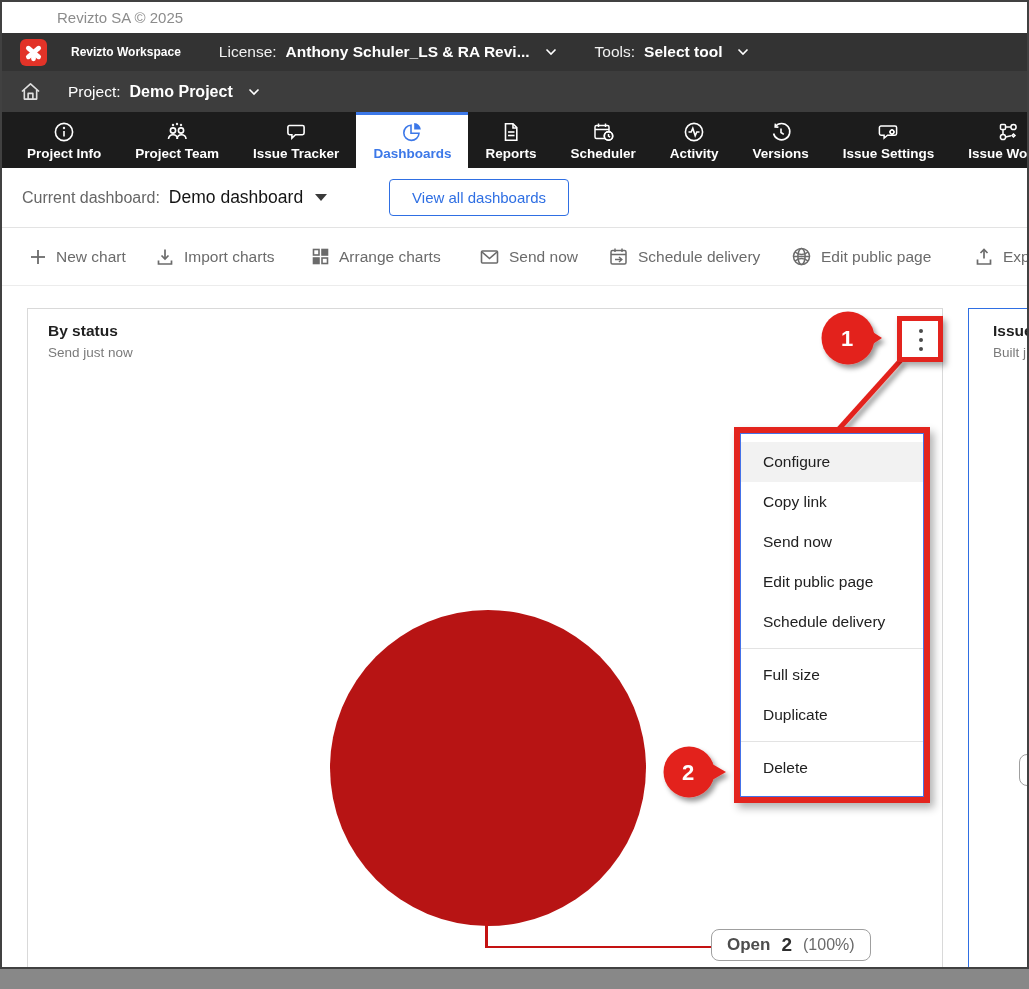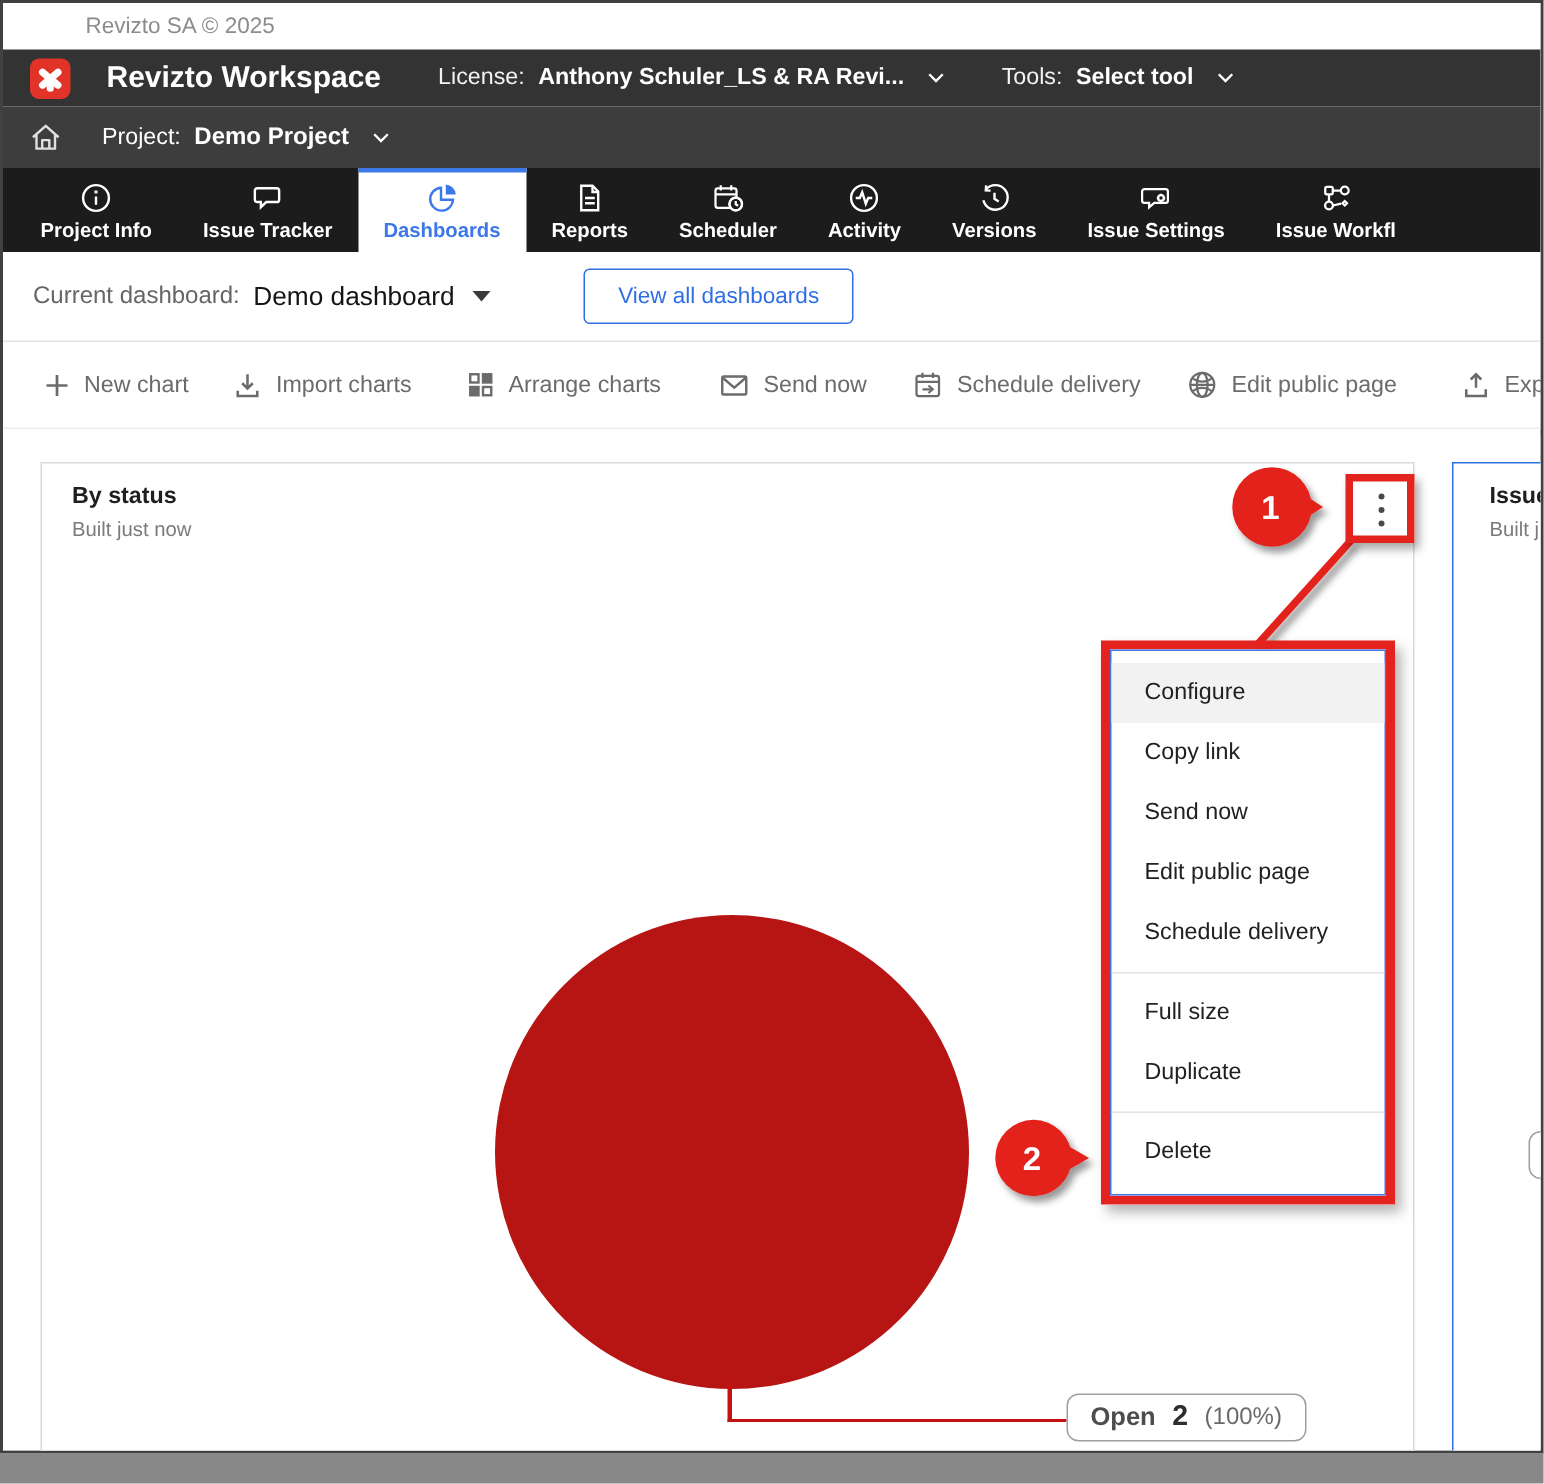--- a/index.html
+++ b/index.html
@@ -9,21 +9,21 @@
     background:#fff; border:2px solid #414141;
     font-family:"Liberation Sans", sans-serif;
     -webkit-font-smoothing:antialiased;
   }
   
   .copyright-bar { height:31px; background:#fff; display:flex; align-items:center; padding-left:55px;
     color:#8c8c8c; font-size:15px; }
   
   .app-header { height:38px; background:#333333; display:flex; align-items:center; padding:0 18px; color:#fff; }
   .logo { width:27px; height:27px; border-radius:6px; background:#e23328; display:flex; align-items:center; justify-content:center; margin-right:24px; flex:0 0 auto; }
-  .app-title { font-weight:bold; font-size:20px; margin-right:38px; }
+  .app-title { font-weight:bold; font-size:12px; margin-right:38px; }
   .hdr-label { font-size:15.5px; color:#f2f2f2; }
   .hdr-value { font-size:15.5px; font-weight:bold; margin-left:9px; }
   .chev { margin-left:15px; display:inline-flex; }
   .tools-group { margin-left:38px; display:flex; align-items:flex-end; }
   .drop-group { display:flex; align-items:center; cursor:pointer; }
   
   .project-bar { height:41px; background:#3d3d3d; display:flex; align-items:center; padding:0 18px; color:#fff; }
   .home-btn { display:inline-flex; margin-right:27px; cursor:pointer; }
   .proj-label { font-size:15.5px; }
   .proj-value { font-size:16px; font-weight:bold; margin-left:9px; }
@@ -145,20 +145,34 @@
           <svg width="22" height="22" viewBox="0 0 22 22" fill="none" stroke="currentColor" stroke-width="1.6">
             <circle cx="11" cy="11" r="8.6"></circle>
             <line x1="11" y1="10" x2="11" y2="15.5"></line>
             <circle cx="11" cy="7" r="0.4" fill="currentColor"></circle>
           </svg>
         </span>
       <span>Project Info</span>
     </div>
     <div class="tab">
       <span>
+          <svg width="24" height="22" viewBox="0 0 24 22" fill="none" stroke="currentColor" stroke-width="1.6">
+            <circle cx="8" cy="9.5" r="2.6"></circle>
+            <circle cx="16" cy="9.5" r="2.6"></circle>
+            <path d="M3.5,18 c0-2.5 2-4.3 4.5-4.3 s4.5,1.8 4.5,4.3"></path>
+            <path d="M12,18 c0-2.5 2-4.3 4.5-4.3 s4.5,1.8 4.5,4.3" stroke-dasharray="0"></path>
+            <circle cx="8" cy="4" r="0.4" fill="currentColor"></circle>
+            <circle cx="12" cy="3" r="0.4" fill="currentColor"></circle>
+            <circle cx="16" cy="4" r="0.4" fill="currentColor"></circle>
+          </svg>
+        </span>
+      <span>Project Team</span>
+    </div>
+    <div class="tab">
+      <span>
           <svg width="22" height="22" viewBox="0 0 22 22" fill="none" stroke="currentColor" stroke-width="1.6">
             <path d="M4.5,4.5 h13 a1.6,1.6 0 0 1 1.6,1.6 v6 a1.6,1.6 0 0 1 -1.6,1.6 h-7 l-3.6,3.4 v-3.4 h-2.4 a1.6,1.6 0 0 1 -1.6,-1.6 v-6 a1.6,1.6 0 0 1 1.6,-1.6 z"></path>
           </svg>
         </span>
       <span>Issue Tracker</span>
     </div>
     <div class="tab active">
       <span>
           <svg width="22" height="22" viewBox="0 0 22 22" fill="none" stroke="currentColor" stroke-width="1.6">
             <path d="M10,4.2 a7.6,7.6 0 1 0 8,8 h-8 z"></path>
@@ -322,21 +336,21 @@
           </svg>
         </span>
       <span>Expo</span>
     </div>
   </div>
 
   <div class="content">
 
     <div class="card" id="card-by-status">
       <div class="card-title">By status</div>
-      <div class="card-sub">Built just now</div>
+      <div class="card-sub">Send just now</div>
       <div class="kebab-btn">
           <i></i>
           <i></i>
           <i></i>
         </div>
 
       <div class="pie-slice"></div>
       <div class="leader-v"></div>
       <div class="leader-h"></div>
       <div class="pill">

